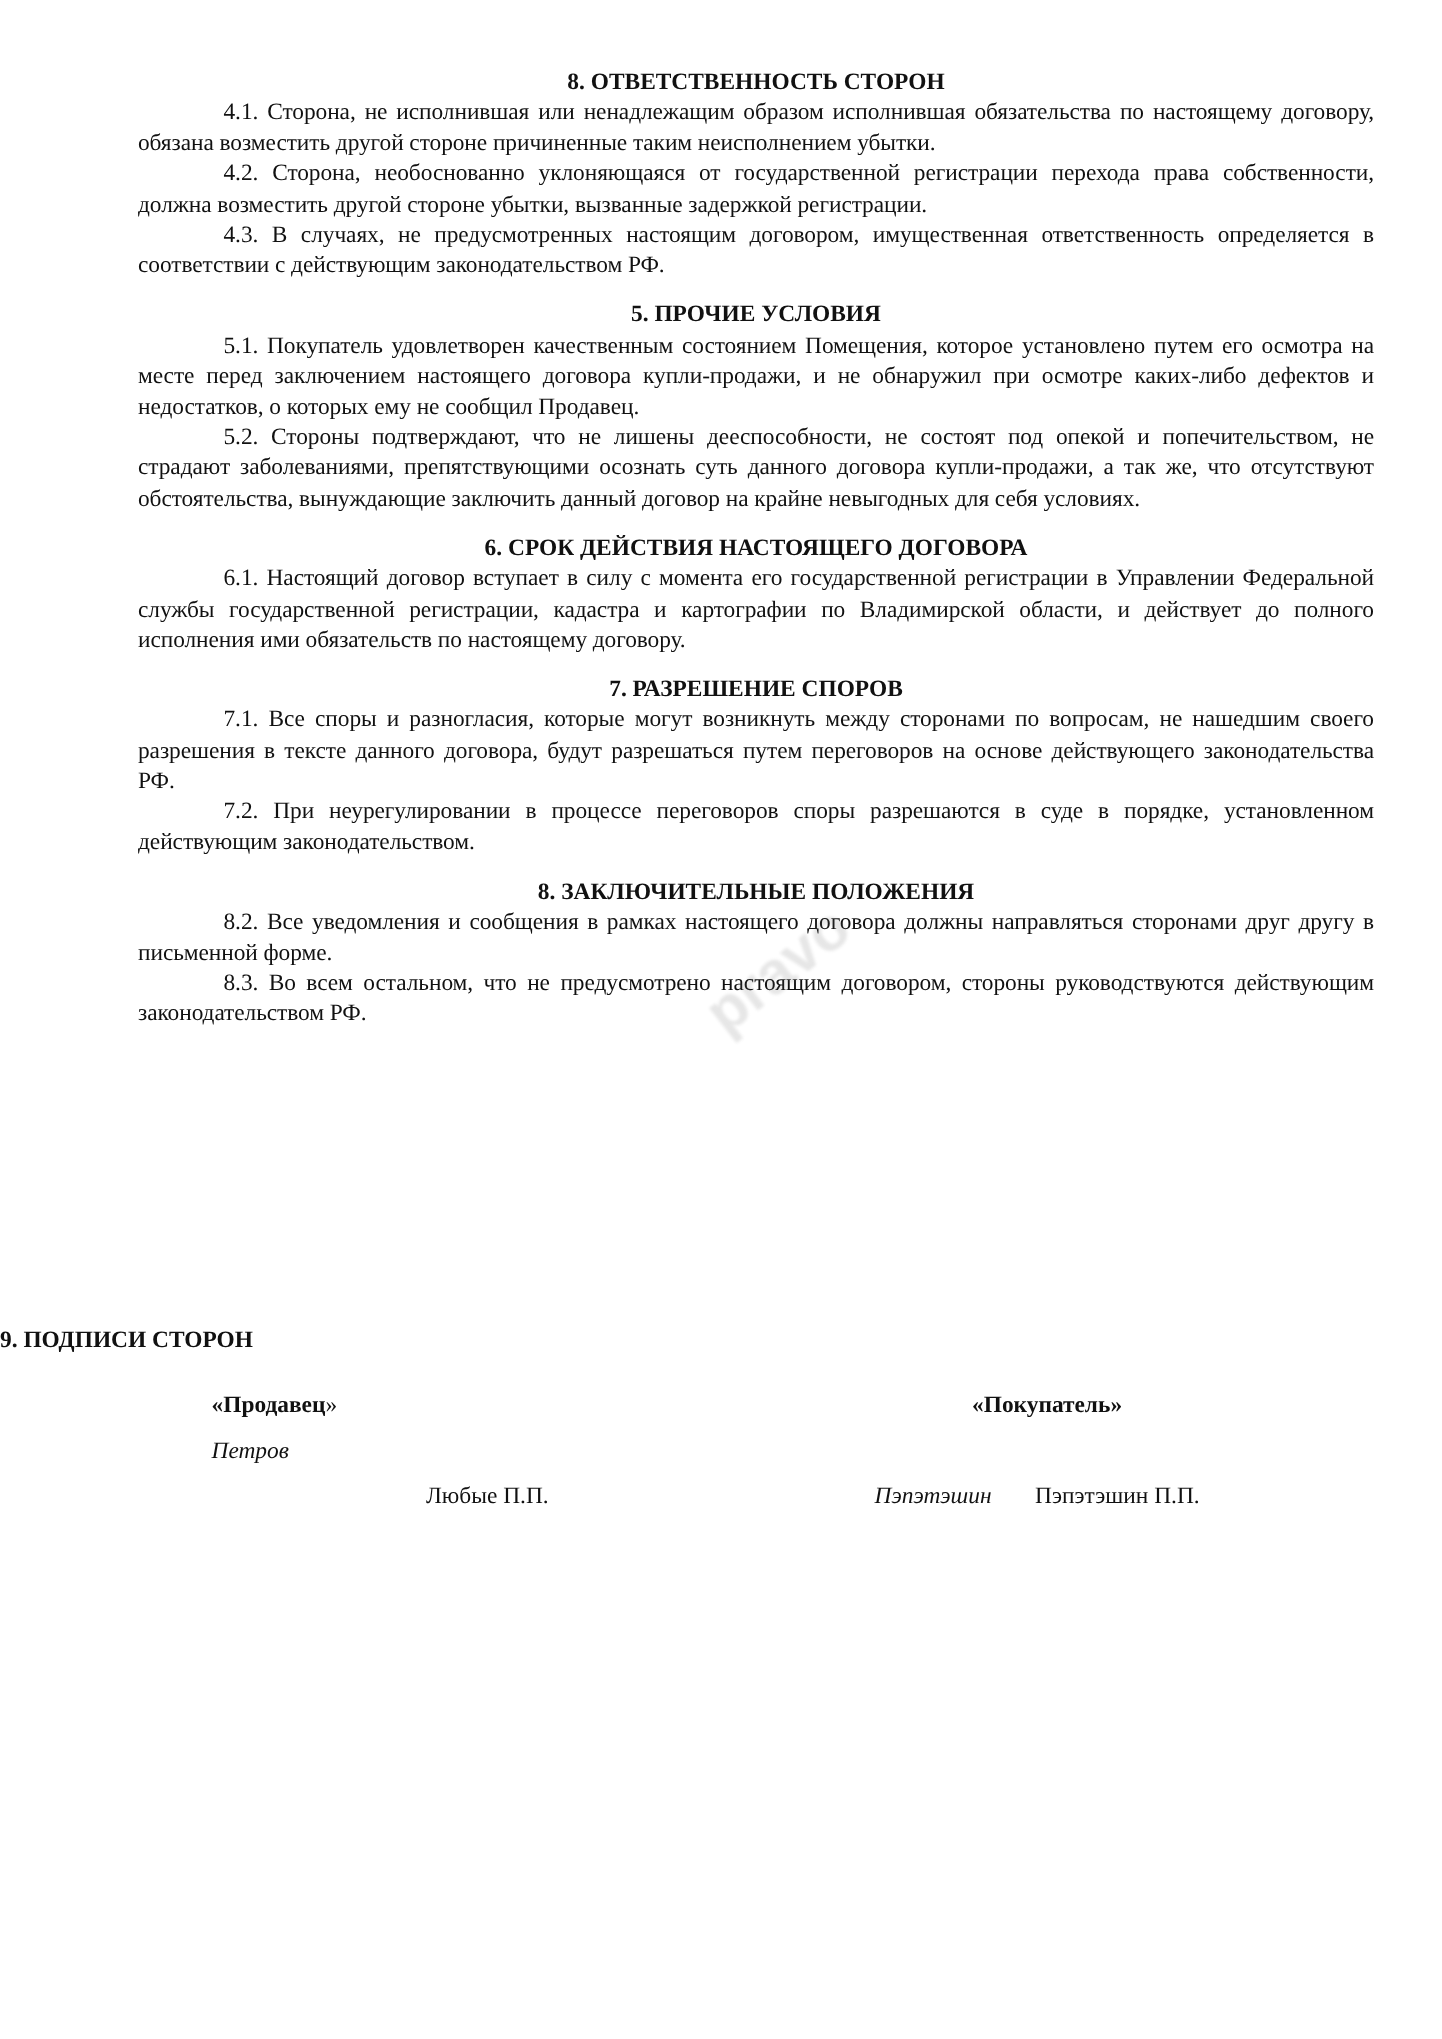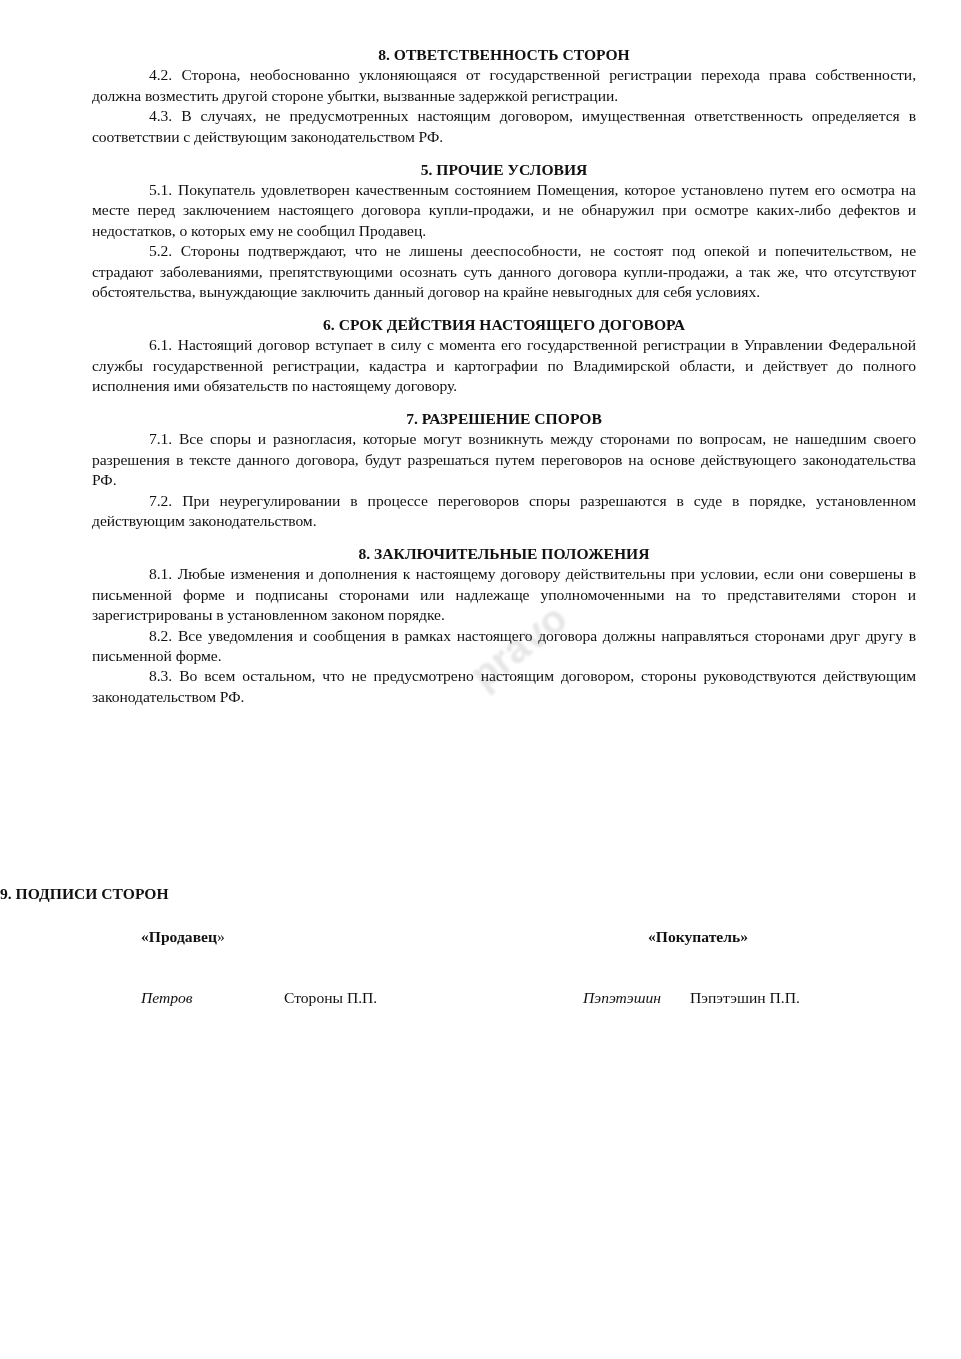--- a/index.html
+++ b/index.html
@@ -93,20 +93,21 @@
       white-space: nowrap;
     }
   </style>
 </head>
 <body>
 
 <div class="page">
 
   <div class="section">
     <p class="heading">8. ОТВЕТСТВЕННОСТЬ СТОРОН</p>
+    <p class="para">4.1. Сторона, не исполнившая или ненадлежащим образом исполнившая обязательства по настоящему договору, обязана возместить другой стороне причиненные таким неисполнением убытки.</p>
     <p class="para">4.2. Сторона, необоснованно уклоняющаяся от государственной регистрации перехода права собственности, должна возместить другой стороне убытки, вызванные задержкой регистрации.</p>
     <p class="para">4.3. В случаях, не предусмотренных настоящим договором, имущественная ответственность определяется в соответствии с действующим законодательством РФ.</p>
   </div>
 
   <div class="gap-sm"></div>
 
   <div class="section">
     <p class="heading">5. ПРОЧИЕ УСЛОВИЯ</p>
     <p class="para">5.1. Покупатель удовлетворен качественным состоянием Помещения, которое установлено путем его осмотра на месте перед заключением настоящего договора купли-продажи, и не обнаружил при осмотре каких-либо дефектов и недостатков, о которых ему не сообщил Продавец.</p>
     <p class="para">5.2. Стороны подтверждают, что не лишены дееспособности, не состоят под опекой и попечительством, не страдают заболеваниями, препятствующими осознать суть данного договора купли-продажи, а так же, что отсутствуют обстоятельства, вынуждающие заключить данный договор на крайне невыгодных для себя условиях.</p>
@@ -124,37 +125,36 @@
   <div class="section">
     <p class="heading">7. РАЗРЕШЕНИЕ СПОРОВ</p>
     <p class="para">7.1. Все споры и разногласия, которые могут возникнуть между сторонами по вопросам, не нашедшим своего разрешения в тексте данного договора, будут разрешаться путем переговоров на основе действующего законодательства РФ.</p>
     <p class="para">7.2. При неурегулировании в процессе переговоров споры разрешаются в суде в порядке, установленном действующим законодательством.</p>
   </div>
 
   <div class="gap-sm"></div>
 
   <div class="section">
     <p class="heading">8. ЗАКЛЮЧИТЕЛЬНЫЕ ПОЛОЖЕНИЯ</p>
-    <p class="para">8.1. Любые изменения и дополнения к настоящему договору действительны при условии, если они совершены в письменной форме и подписаны сторонами или надлежаще уполномоченными на то представителями сторон и зарегистрированы в установленном законом порядке.</p>
     <p class="para">8.2. Все уведомления и сообщения в рамках настоящего договора должны направляться сторонами друг другу в письменной форме.</p>
     <p class="para">8.3. Во всем остальном, что не предусмотрено настоящим договором, стороны руководствуются действующим законодательством РФ.</p>
   </div>
 </div>
 
 <div class="watermark">pravo</div>
 
 <div class="sig-area">
   <p class="sig-heading">9. ПОДПИСИ СТОРОН</p>
 
   <div class="party-label" style="left:141px; top:927px;">
     <span>«Продавец</span><span class="q-close-light">»</span>
   </div>
 
   <div class="party-label" style="left:648px; top:927px;">
     <span>«Покупатель</span><span>»</span>
   </div>
 
-  <span class="sig-scribble" style="left:141px; top:988px;">Петров</span>
-  <span class="sig-name" style="left:284px; top:988px;">Стороны П.П.</span>
+  <span class="sig-scribble" style="left:141px; top:958px;">Петров</span>
+  <span class="sig-name" style="left:284px; top:988px;">Любые П.П.</span>
 
   <span class="sig-scribble" style="left:583px; top:988px;">Пэпэтэшин</span>
   <span class="sig-name" style="left:690px; top:988px;text-align:right;">Пэпэтэшин П.П.</span>
 </div>
 
 </body></html>

